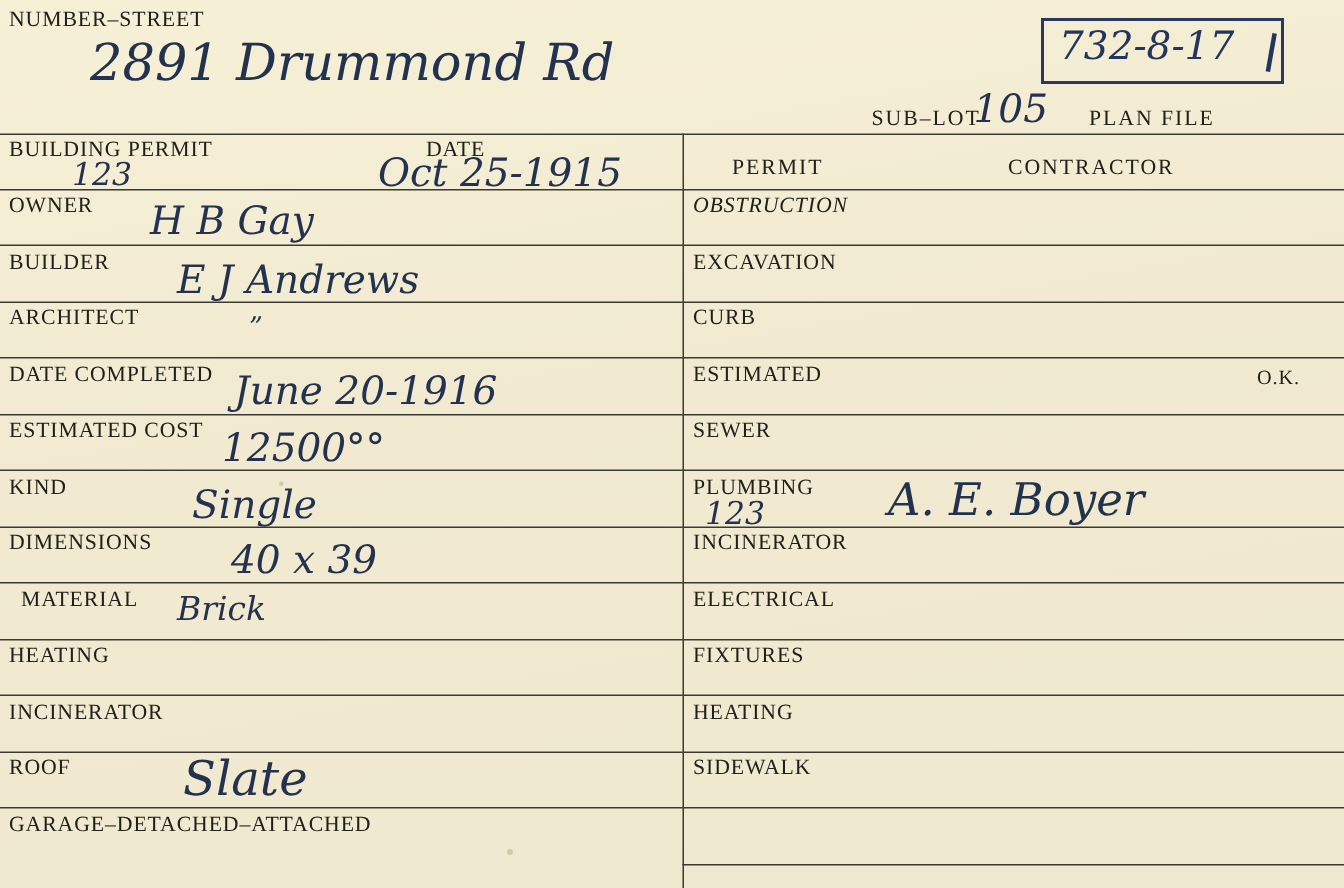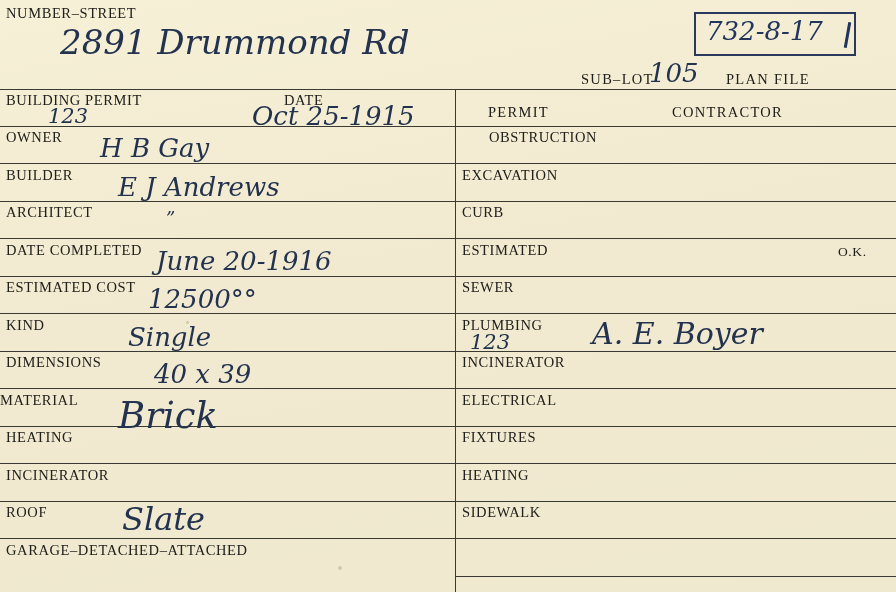--- a/index.html
+++ b/index.html
@@ -165,40 +165,40 @@
 
     <div class="lbl" style="left:6px;  top:279px;">ESTIMATED COST</div>
     <div class="hw med" style="left:148px; top:284px;">12500°°</div>
 
     <div class="lbl" style="left:6px;  top:317px;">KIND</div>
     <div class="hw med" style="left:128px; top:322px;">Single</div>
 
     <div class="lbl" style="left:6px;  top:354px;">DIMENSIONS</div>
     <div class="hw med" style="left:154px; top:359px;">40 x 39</div>
 
-    <div class="lbl" style="left:0;  top:392px;">MATERIAL</div>
-    <div class="hw med" style="left:118px; top:394px; font-size:37px;">Brick</div>
+    <div class="lbl" style="left:14px;  top:392px;">MATERIAL</div>
+    <div class="hw med" style="left:118px; top:394px; font-size:22px;">Brick</div>
 
     <div class="lbl" style="left:6px;  top:429px;">HEATING</div>
 
     <div class="lbl" style="left:6px;  top:467px;">INCINERATOR</div>
     <div class="hw med" style="left:128px; top:471px;"></div>
 
     <div class="lbl" style="left:6px;  top:504px;">ROOF</div>
     <div class="hw med" style="left:122px; top:500px; font-size:32px;">Slate</div>
 
     <div class="lbl" style="left:6px;  top:542px;">GARAGE–DETACHED–ATTACHED</div>
     <div class="hw med" style="left:220px; top:546px;"></div>
   </div>
 
   <div class="layer">
     <div class="lbl wide" style="left:488px; top:104px;">PERMIT</div>
     <div class="lbl wide" style="left:672px; top:104px;">CONTRACTOR</div>
 
-    <div class="lbl" style="left:489px; top:129px;">OBSTRUCTION</div>
+    <div class="lbl" style="left:462px; top:129px;font-style:italic;">OBSTRUCTION</div>
     <div class="lbl" style="left:462px; top:167px;">EXCAVATION</div>
     <div class="lbl" style="left:462px; top:204px;">CURB</div>
 
     <div class="lbl" style="left:462px; top:242px;">ESTIMATED</div>
     <div class="lbl small" style="left:838px; top:244px;">O.K.</div>
 
     <div class="lbl" style="left:462px; top:279px;">SEWER</div>
 
     <div class="lbl" style="left:462px; top:317px;">PLUMBING</div>
     <div class="hw sm" style="left:470px; top:330px;">123</div>

